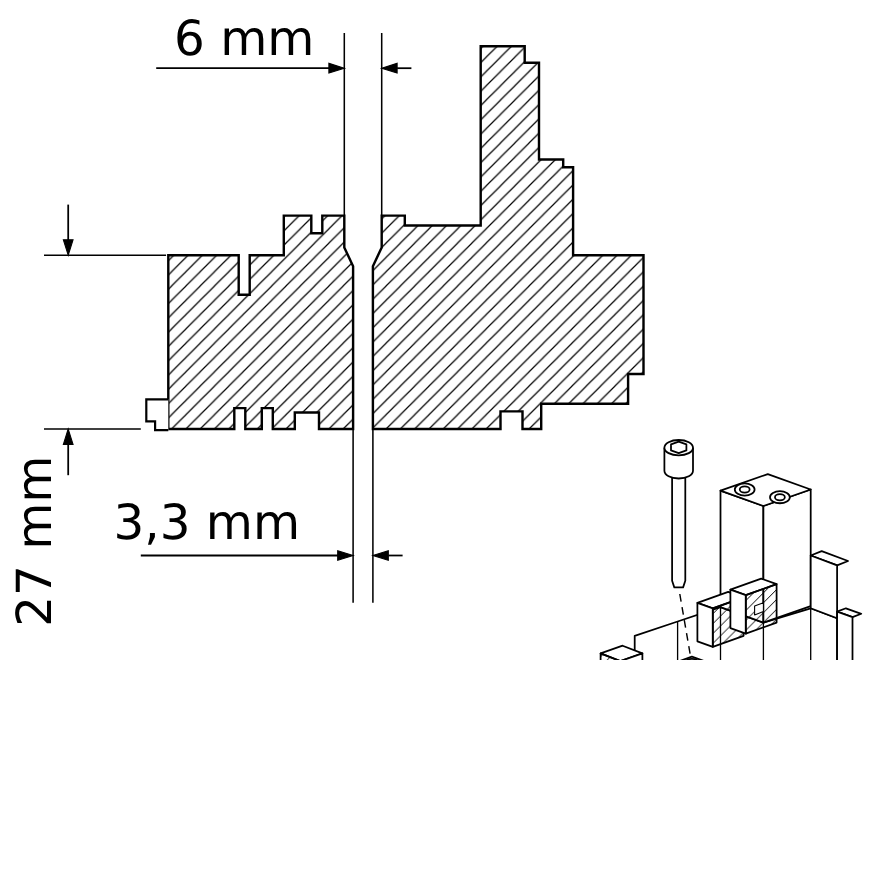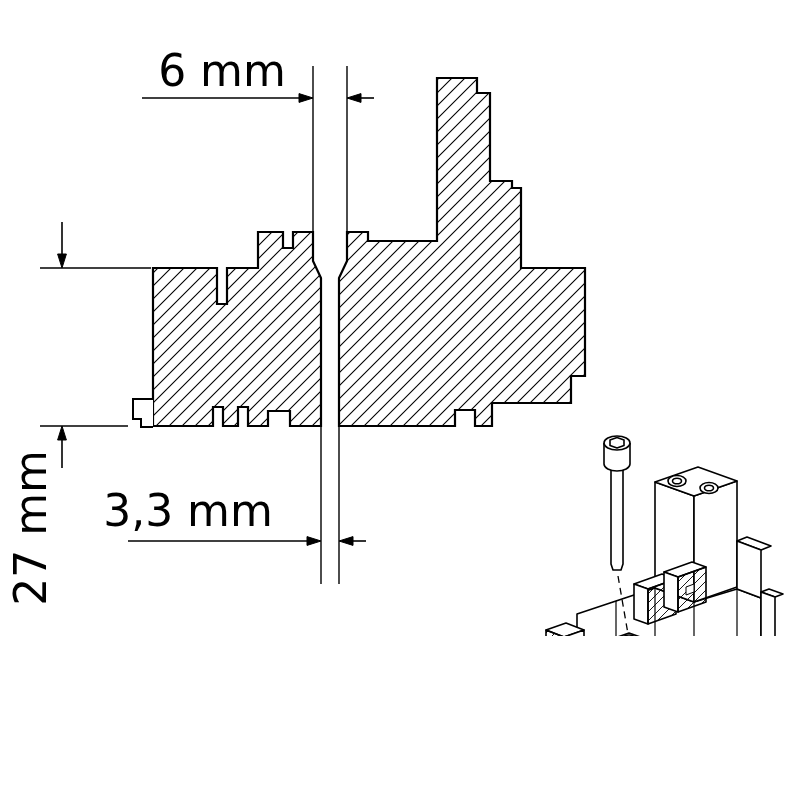--- a/index.html
+++ b/index.html
@@ -1,17 +1,17 @@
 <!DOCTYPE html>
 <html><head>
 <meta charset="utf-8">
 <style>
   html,body{margin:0;padding:0;background:#ffffff;}
   .canvas{position:relative;width:800px;height:600px;background:#ffffff;overflow:hidden;
-          font-family:"DejaVu Sans", sans-serif;margin-top:36px;}
+          font-family:"DejaVu Sans", sans-serif;}
   svg text{font-family:"DejaVu Sans", sans-serif;fill:#000;}
 </style>
 </head>
 <body>
 
 <div class="canvas">
 <svg width="800" height="800" viewBox="0 0 800 800">
   <defs>
     <pattern id="hatch" width="13" height="13" patternUnits="userSpaceOnUse">
       <path d="M-3,3 L3,-3 M0,13 L13,0 M10,16 L16,10" stroke="#000" stroke-width="1.1" fill="none"></path>

